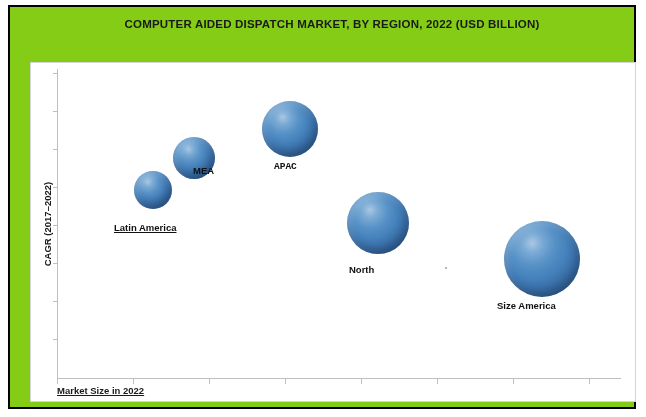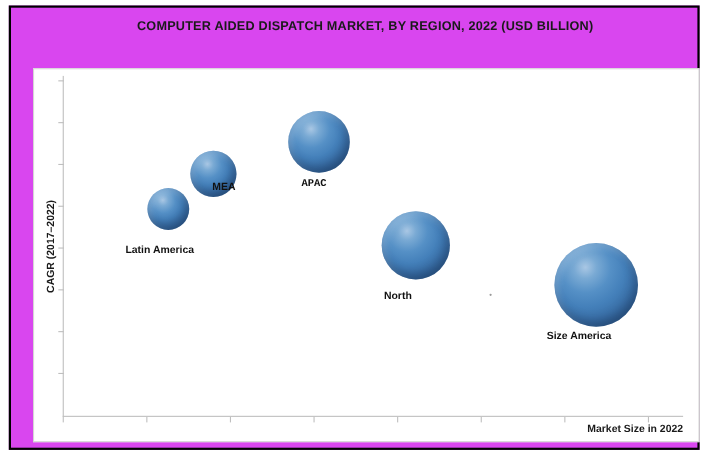--- a/index.html
+++ b/index.html
@@ -21,21 +21,21 @@
   }
   
   .outer-frame {
     position: absolute;
     left: 8px;
     top: 5px;
     width: 628px;
     height: 404px;
     border: 2px solid #000000;
     box-sizing: border-box;
-    background: #d946ef;
+    background: #84cc16;
   }
   .chart-title {
     position: absolute;
     left: 14px;
     top: 11px;
     width: 616px;
     text-align: center;
     font-size: 11.5px;
     font-weight: bold;
     letter-spacing: 0.2px;
@@ -102,26 +102,27 @@
     font-weight: bold;
     color: #1a1a1a;
     white-space: nowrap;
     font-family: "Liberation Sans", sans-serif;
   }
   .axis-label-x {
     position: absolute;
     left: 0px;
     top: 316px;
     width: 564px;
-    text-align: right;
+    text-align: left;
     font-size: 9.5px;
     font-weight: bold;
     color: #1a1a1a;
     white-space: nowrap;
     font-family: "Liberation Sans", sans-serif;
+    text-decoration: underline;
   }
   .bubble {
     position: absolute;
     border-radius: 50%;
     background:
       radial-gradient(circle at 37% 29%,
         #a9c7e4 0%,
         #7aaad4 14%,
         #5590c6 32%,
         #4480ba 50%,
@@ -182,21 +183,21 @@
           <div class="tick-x" style="left: 532px;"></div>
         </div>
 
       <div class="axis-label-y">CAGR (2017–2022)</div>
 
       <div class="axis-label-x">Market Size in 2022</div>
     </div>
 
     <div id="bubbles-layer">
         <div class="bubble" style="left: 124px; top: 164px; width: 38px; height: 38px;"></div>
-        <div class="bubble-label" style="left: 104px; top: 215px;">Latin America</div>
+        <div class="bubble-label" style="left: 104px; top: 215px; text-decoration: underline;">Latin America</div>
         <div class="bubble" style="left: 163px; top: 130px; width: 42px; height: 42px;"></div>
         <div class="bubble-label" style="left: 183px; top: 158px;">MEA</div>
         <div class="bubble" style="left: 252px; top: 94px; width: 56px; height: 56px;"></div>
         <div class="bubble-label" style="left: 264px; top: 154px; font-family: Liberation Mono, monospace;">APAC</div>
         <div class="bubble" style="left: 337px; top: 185px; width: 62px; height: 62px;"></div>
         <div class="bubble-label" style="left: 339px; top: 257px;">North</div>
         <div class="bubble" style="left: 494px; top: 214px; width: 76px; height: 76px;"></div>
         <div class="bubble-label" style="left: 487px; top: 293px;">Size America</div>
       </div>
 

